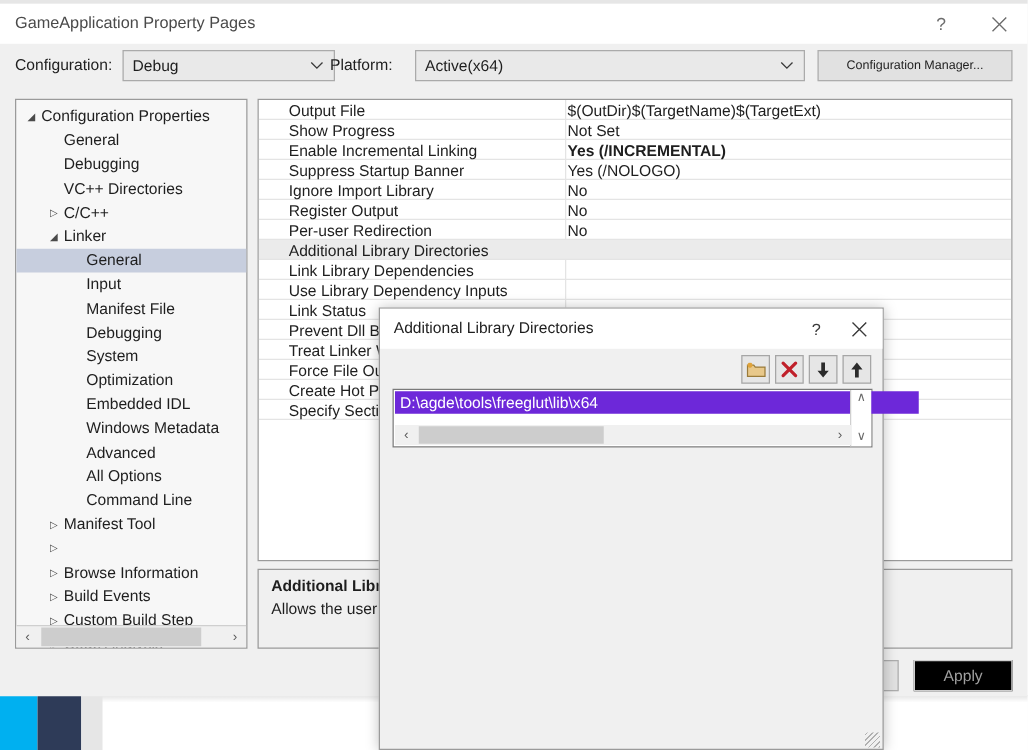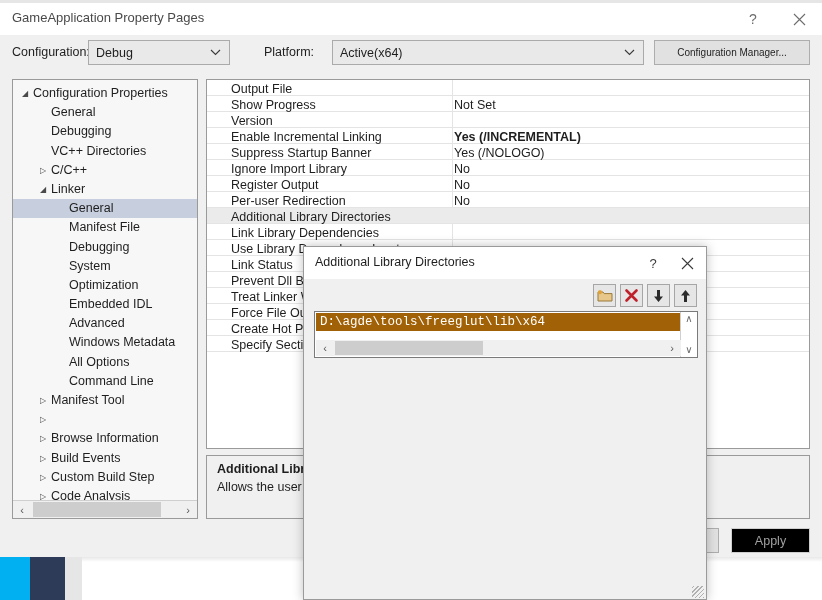--- a/index.html
+++ b/index.html
@@ -48,21 +48,21 @@
   #configbar { position: absolute; left: 0; top: 32px; width: 822px; height: 36px; }
   .cfg-label { position: absolute; top: 10px; font-size: 12.5px; color: #1e1e1e; }
   #lbl-configuration { left: 12px; }
   #lbl-platform { left: 264px; }
   .combo {
     position: absolute; top: 5px; height: 25px;
     background: #e9e9e9; border: 1px solid #aaaaaa;
     display: flex; align-items: center; padding: 0 0 0 7px;
     font-size: 12.5px; color: #1e1e1e;
   }
-  #combo-configuration { left: 88px; width: 142px; }
+  #combo-configuration { left: 98px; width: 170px; }
   #combo-platform { left: 332px; width: 312px; }
   .combo .chev {
     position: absolute; right: 8px; top: 0; height: 23px;
     display: flex; align-items: center; color: #3a3a3a; font-size: 10px;
   }
   #btn-config-manager {
     position: absolute; left: 654px; top: 5px; width: 156px; height: 25px;
     background: #e1e1e1; border: 1px solid #adadad;
     display: flex; align-items: center; justify-content: center;
     font-size: 10px; color: #1e1e1e;
@@ -148,23 +148,23 @@
   .tb-btn {
     width: 23px; height: 23px; background: #e6e6e6; border: 1px solid #a6a6a6;
     display: flex; align-items: center; justify-content: center;
   }
 
   #ald-listbox {
     position: absolute; left: 10px; top: 64px; width: 384px; height: 47px;
     background: #ffffff; border: 1px solid #7a7a7a;
   }
   #ald-list-item {
-    position: absolute; left: 1px; top: 1px; width: 365px; height: 18px;
-    background: #a16207; color: #ffffff; font-size: 12.5px;
-    line-height: 18px; padding-left: 4px; white-space: nowrap; font-family: Liberation Mono, monospace;
+    position: absolute; left: 1px; top: 1px; width: 419px; height: 18px;
+    background: #6d28d9; color: #ffffff; font-size: 12.5px;
+    line-height: 18px; padding-left: 4px; white-space: nowrap;
   }
   #ald-vscroll {
     position: absolute; right: 0; top: 0; width: 17px; height: 45px;
     background: #ffffff; border-left: 1px solid #cfcfcf;
     display: flex; flex-direction: column; align-items: center; justify-content: space-between; padding: 2px 0;
   }
   #ald-hscroll {
     position: absolute; left: 1px; bottom: 1px; width: 365px; height: 16px;
     background: #f0f0f0; display: flex; align-items: center;
   }
@@ -245,45 +245,49 @@
         <div class="tree-item lvl1">
           <span class="tree-arrow">◢</span>
           <span class="tree-label">Linker</span>
         </div>
         <div class="tree-item lvl2 selected">
           <span class="tree-arrow"></span>
           <span class="tree-label">General</span>
         </div>
         <div class="tree-item lvl2">
           <span class="tree-arrow"></span>
+          <span class="tree-label">Input</span>
+        </div>
+        <div class="tree-item lvl2">
+          <span class="tree-arrow"></span>
           <span class="tree-label">Manifest File</span>
         </div>
         <div class="tree-item lvl2">
           <span class="tree-arrow"></span>
           <span class="tree-label">Debugging</span>
         </div>
         <div class="tree-item lvl2">
           <span class="tree-arrow"></span>
           <span class="tree-label">System</span>
         </div>
         <div class="tree-item lvl2">
           <span class="tree-arrow"></span>
           <span class="tree-label">Optimization</span>
         </div>
         <div class="tree-item lvl2">
           <span class="tree-arrow"></span>
           <span class="tree-label">Embedded IDL</span>
         </div>
         <div class="tree-item lvl2">
           <span class="tree-arrow"></span>
+          <span class="tree-label">Windows Metadata</span>
+        </div>
+        <div class="tree-item lvl2">
+          <span class="tree-arrow"></span>
           <span class="tree-label">Advanced</span>
-        </div>
-        <div class="tree-item lvl2">
-          <span class="tree-arrow"></span>
-          <span class="tree-label">Windows Metadata</span>
         </div>
         <div class="tree-item lvl2">
           <span class="tree-arrow"></span>
           <span class="tree-label">All Options</span>
         </div>
         <div class="tree-item lvl2">
           <span class="tree-arrow"></span>
           <span class="tree-label">Command Line</span>
         </div>
         <div class="tree-item lvl1">
@@ -315,28 +319,25 @@
       <div id="tree-thumb"></div>
       <span class="sb-arrow" style="margin-left:auto">›</span>
     </div>
   </div>
 
   <div id="grid-pane">
     <div id="grid-splitter"></div>
     <div id="grid-rows">
         <div class="grid-row">
           <span class="grid-name">Output File</span>
+          <span class="grid-value">$(OutDir)$(TargetName)$(TargetExt)</span>
         </div>
         <div class="grid-row">
           <span class="grid-name">Show Progress</span>
           <span class="grid-value">Not Set</span>
-        </div>
-        <div class="grid-row">
-          <span class="grid-name">Version</span>
-          <span class="grid-value"></span>
         </div>
         <div class="grid-row">
           <span class="grid-name">Enable Incremental Linking</span>
           <span class="grid-value modified">Yes (/INCREMENTAL)</span>
         </div>
         <div class="grid-row">
           <span class="grid-name">Suppress Startup Banner</span>
           <span class="grid-value">Yes (/NOLOGO)</span>
         </div>
         <div class="grid-row">

